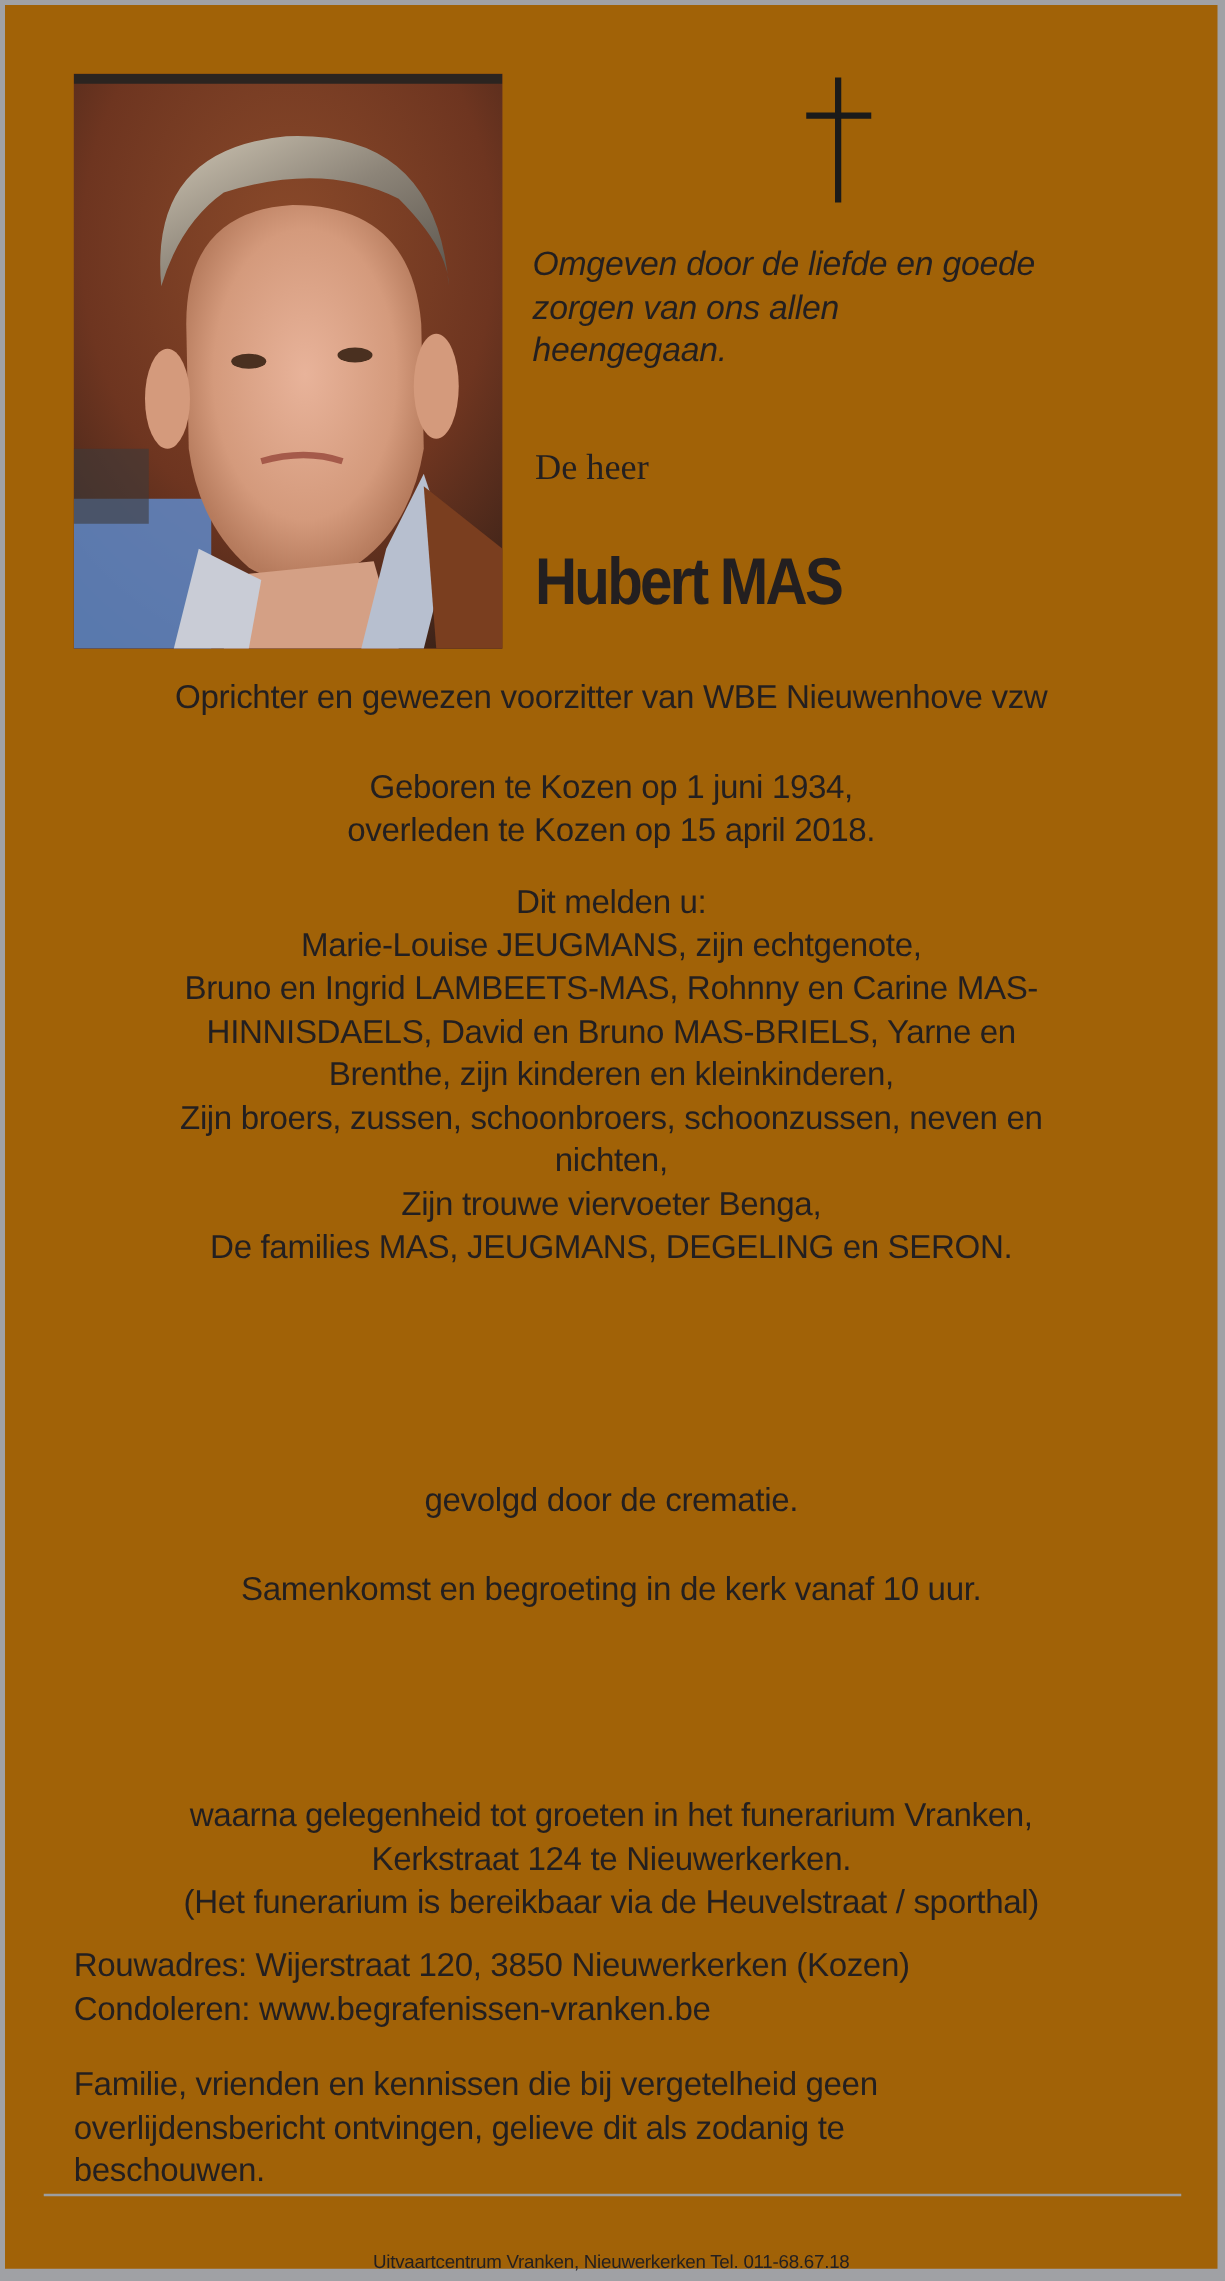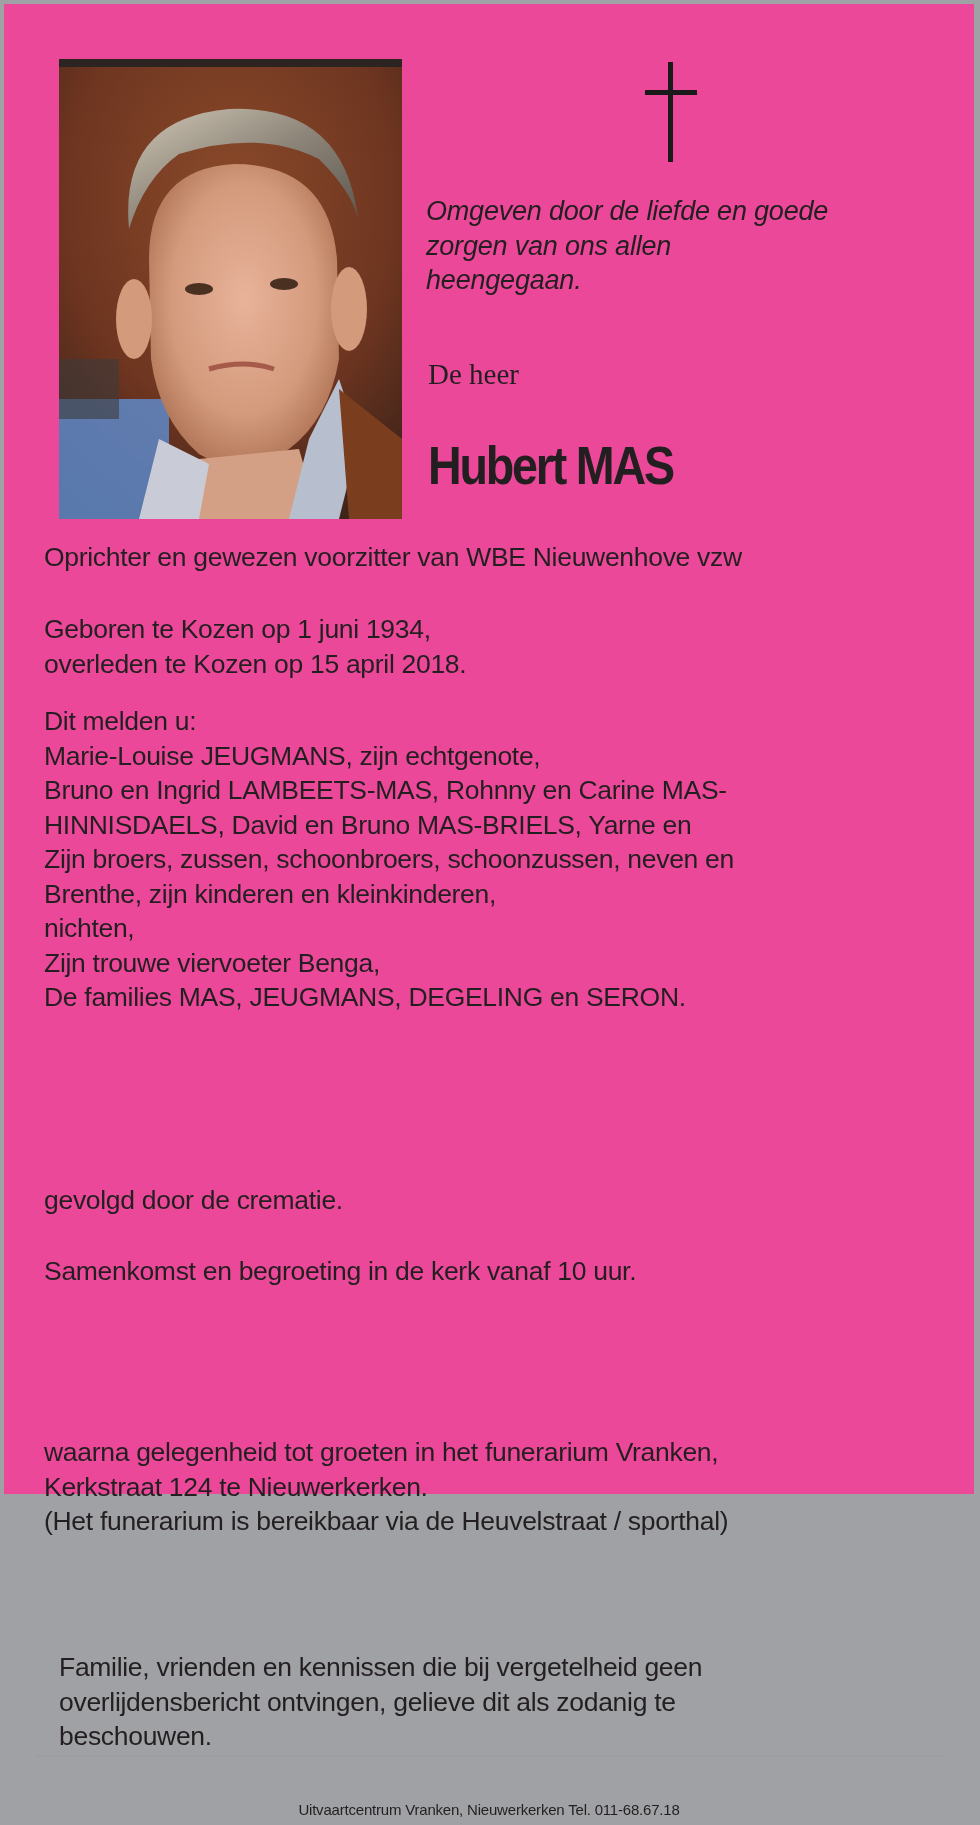--- a/index.html
+++ b/index.html
@@ -7,22 +7,22 @@
       width: 980px; height: 1825px;
       background: #a0a1a5;
       position: relative;
       overflow: hidden;
       font-family: "Liberation Sans", sans-serif;
       color: #231f20;
     }
     .page {
       position: absolute;
       left: 4px; top: 4px;
-      width: 970px; height: 1490px;
-      background: #ec4899;
+      width: 970px; height: 1811px;
+      background: #a16207;
     }
     .photo {
       position: absolute;
       left: 55px; top: 55px;
       width: 343px; height: 460px;
       overflow: hidden;
       background: #7a3e1f;
     }
     .photo svg { display: block; width: 100%; height: 100%; }
     .cross {
@@ -56,20 +56,21 @@
       font-weight: bold;
       line-height: 60px;
       letter-spacing: -2.5px;
       transform: scaleX(0.88);
       transform-origin: left top;
       white-space: nowrap;
     }
     .center-block {
       position: absolute;
       left: 40px; width: 890px;
+      text-align: center;
       font-size: 26.5px;
       line-height: 34.5px;
       letter-spacing: -0.3px;
     }
     .center-block div { white-space: nowrap; }
     .bold { font-weight: bold; letter-spacing: -0.6px; }
     .left-block {
       position: absolute;
       left: 55px; width: 880px;
       font-size: 26.5px;
@@ -155,22 +156,22 @@
   <div class="center-block" style="top:608px;">
     <div>Geboren te Kozen op 1 juni 1934,</div>
     <div>overleden te Kozen op 15 april 2018.</div>
   </div>
 
   <div class="center-block" style="top:700px;">
     <div>Dit melden u:</div>
     <div>Marie-Louise JEUGMANS, zijn echtgenote,</div>
     <div>Bruno en Ingrid LAMBEETS-MAS, Rohnny en Carine MAS-</div>
     <div>HINNISDAELS, David en Bruno MAS-BRIELS, Yarne en</div>
+    <div>Brenthe, zijn kinderen en kleinkinderen,</div>
     <div>Zijn broers, zussen, schoonbroers, schoonzussen, neven en</div>
-    <div>Brenthe, zijn kinderen en kleinkinderen,</div>
     <div>nichten,</div>
     <div>Zijn trouwe viervoeter Benga,</div>
     <div>De families MAS, JEUGMANS, DEGELING en SERON.</div>
   </div>
 
 
   <div class="center-block" style="top:1179px;">
     <div>gevolgd door de crematie.</div>
   </div>
 
@@ -178,20 +179,24 @@
     <div>Samenkomst en begroeting in de kerk vanaf 10 uur.</div>
   </div>
 
 
   <div class="center-block" style="top:1431px;">
     <div>waarna gelegenheid tot groeten in het funerarium Vranken,</div>
     <div>Kerkstraat 124 te Nieuwerkerken.</div>
     <div>(Het funerarium is bereikbaar via de Heuvelstraat / sporthal)</div>
   </div>
 
+  <div class="left-block" style="top:1551px;">
+    <div>Rouwadres: Wijerstraat 120, 3850 Nieuwerkerken (Kozen)</div>
+    <div>Condoleren: www.begrafenissen-vranken.be</div>
+  </div>
 
   <div class="left-block" style="top:1646px;">
     <div>Familie, vrienden en kennissen die bij vergetelheid geen</div>
     <div>overlijdensbericht ontvingen, gelieve dit als zodanig te</div>
     <div>beschouwen.</div>
   </div>
 
   <div class="divider"></div>
 
   <div class="footer">Uitvaartcentrum Vranken, Nieuwerkerken Tel. 011-68.67.18</div>

